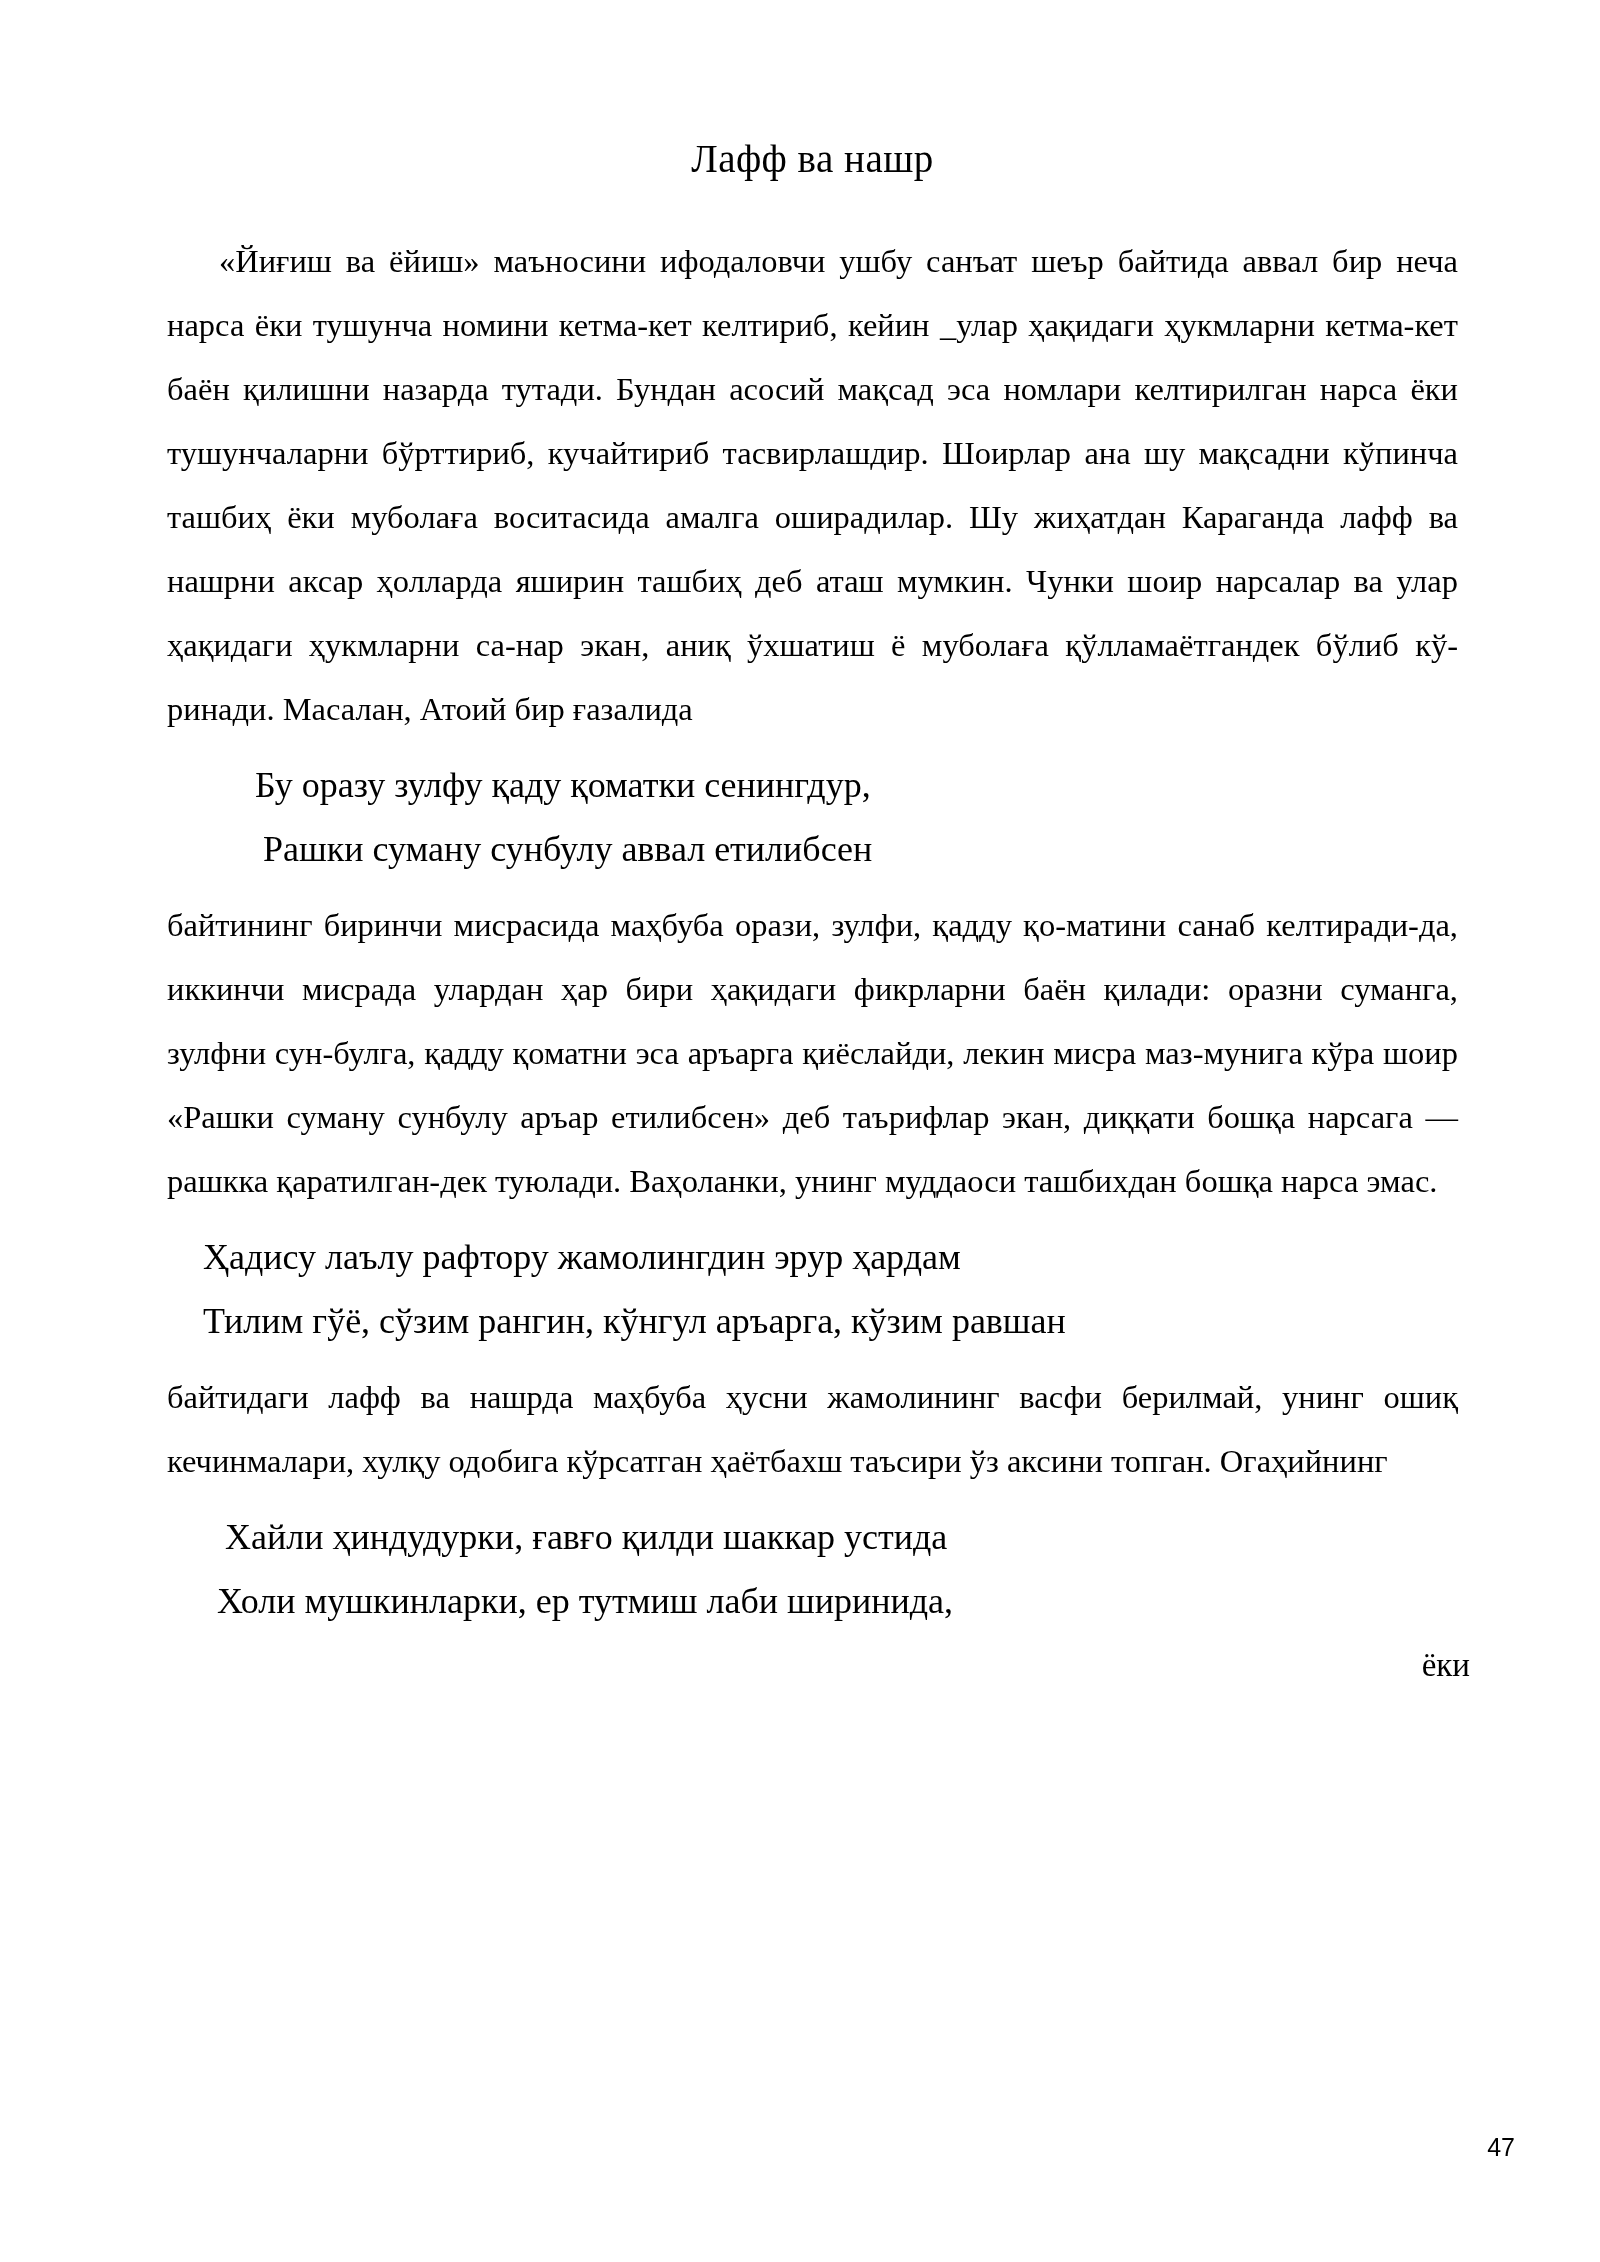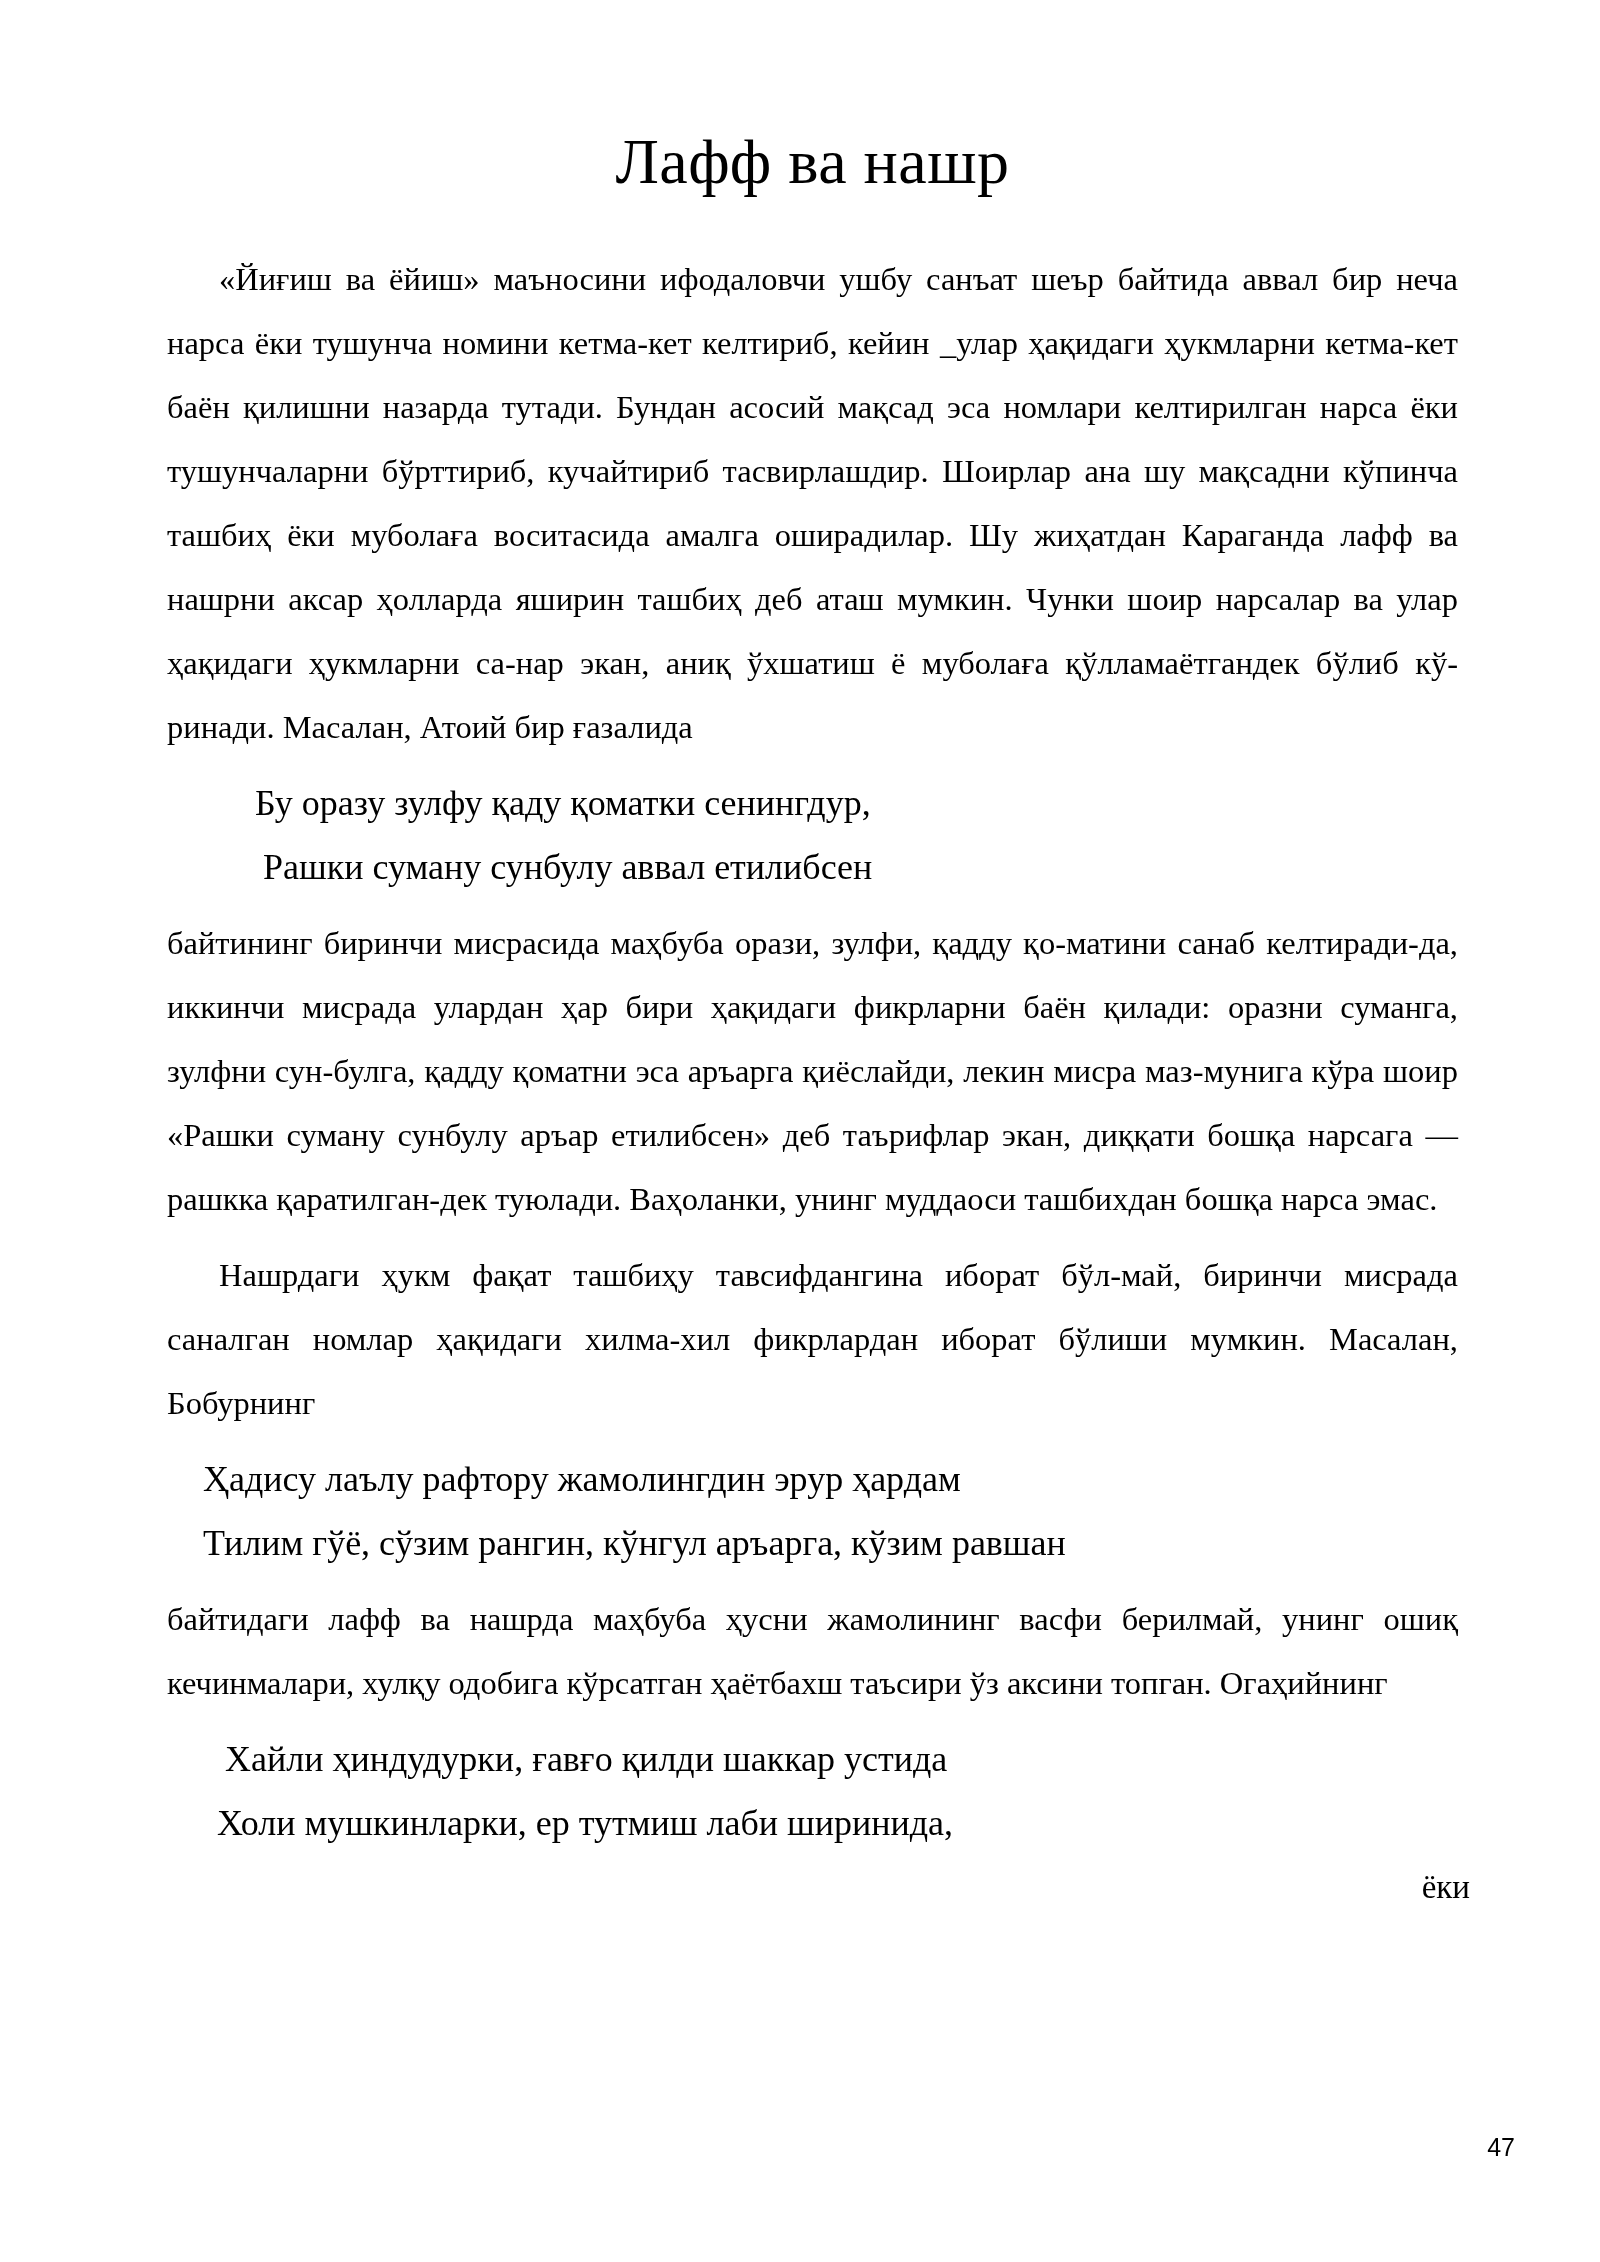--- a/index.html
+++ b/index.html
@@ -22,25 +22,25 @@
     box-sizing: border-box;
     padding: 0;
   }
   .content {
     position: absolute;
     left: 155px;
     top: 120px;
     width: 1315px;
   }
   .doc-title {
-    font-size: 64px;
+    font-size: 39px;
     text-align: center;
     font-weight: normal;
     letter-spacing: 0.5px;
-    margin: 4px 0 46px 0;
+    margin: 16px 0 46px 0;
     line-height: 1.2;
   }
   p.body-par {
     font-size: 32.5px;
     line-height: 64px;
     text-align: justify;
     text-justify: inter-word;
     margin: 12px;
     text-indent: 0;
     hyphens: none;
@@ -95,21 +95,20 @@
     <h1 class="doc-title" id="title-el">Лафф ва нашр</h1>
 
     <p class="body-par indent no-stretch">«Йиғиш ва ёйиш» маъносини ифодаловчи ушбу санъат шеър байтида аввал бир неча нарса ёки тушунча номини кетма-кет келтириб, кейин _улар ҳақидаги ҳукмларни кетма-кет баён қилишни назарда тутади. Бундан асосий мақсад эса номлари келтирилган нарса ёки тушунчаларни бўрттириб, кучайтириб тасвирлашдир. Шоирлар ана шу мақсадни кўпинча ташбиҳ ёки муболаға воситасида амалга оширадилар. Шу жиҳатдан Караганда лафф ва нашрни аксар ҳолларда яширин ташбиҳ деб аташ мумкин. Чунки шоир нарсалар ва улар ҳақидаги ҳукмларни са-нар экан, аниқ ўхшатиш ё муболаға қўлламаётгандек бўлиб кў-ринади. Масалан, Атоий бир ғазалида</p>
 
     <p class="verse v-ind-1">Бу оразу зулфу қаду қоматки сенингдур,</p>
 
     <p class="verse v-ind-2">Рашки суману сунбулу аввал етилибсен</p>
 
     <p class="body-par no-stretch">байтининг биринчи мисрасида маҳбуба орази, зулфи, қадду қо-матини санаб келтиради-да, иккинчи мисрада улардан ҳар бири ҳақидаги фикрларни баён қилади: оразни суманга, зулфни сун-булга, қадду қоматни эса аръарга қиёслайди, лекин мисра маз-мунига кўра шоир «Рашки суману сунбулу аръар етилибсен» деб таърифлар экан, диққати бошқа нарсага — рашкка қаратилган-дек туюлади. Ваҳоланки, унинг муддаоси ташбихдан бошқа нарса эмас.</p>
 
-    <p class="body-par indent no-stretch">Нашрдаги ҳукм фақат ташбиҳу тавсифдангина иборат бўл-май, биринчи мисрада саналган номлар ҳақидаги хилма-хил фикрлардан иборат бўлиши мумкин. Масалан, Бобурнинг</p>
 
     <p class="verse v-ind-3">Ҳадису лаълу рафтору жамолингдин эрур ҳардам</p>
 
     <p class="verse v-ind-3">Тилим гўё, сўзим рангин, кўнгул аръарга, кўзим равшан</p>
 
     <p class="body-par no-stretch">байтидаги лафф ва нашрда маҳбуба ҳусни жамолининг васфи берилмай, унинг ошиқ кечинмалари, хулқу одобига кўрсатган ҳаётбахш таъсири ўз аксини топган. Огаҳийнинг</p>
 
     <p class="verse v-ind-5">Хайли ҳиндудурки, ғавғо қилди шаккар устида</p>
 
     <p class="verse v-ind-4">Холи мушкинларки, ер тутмиш лаби ширинида,</p>

